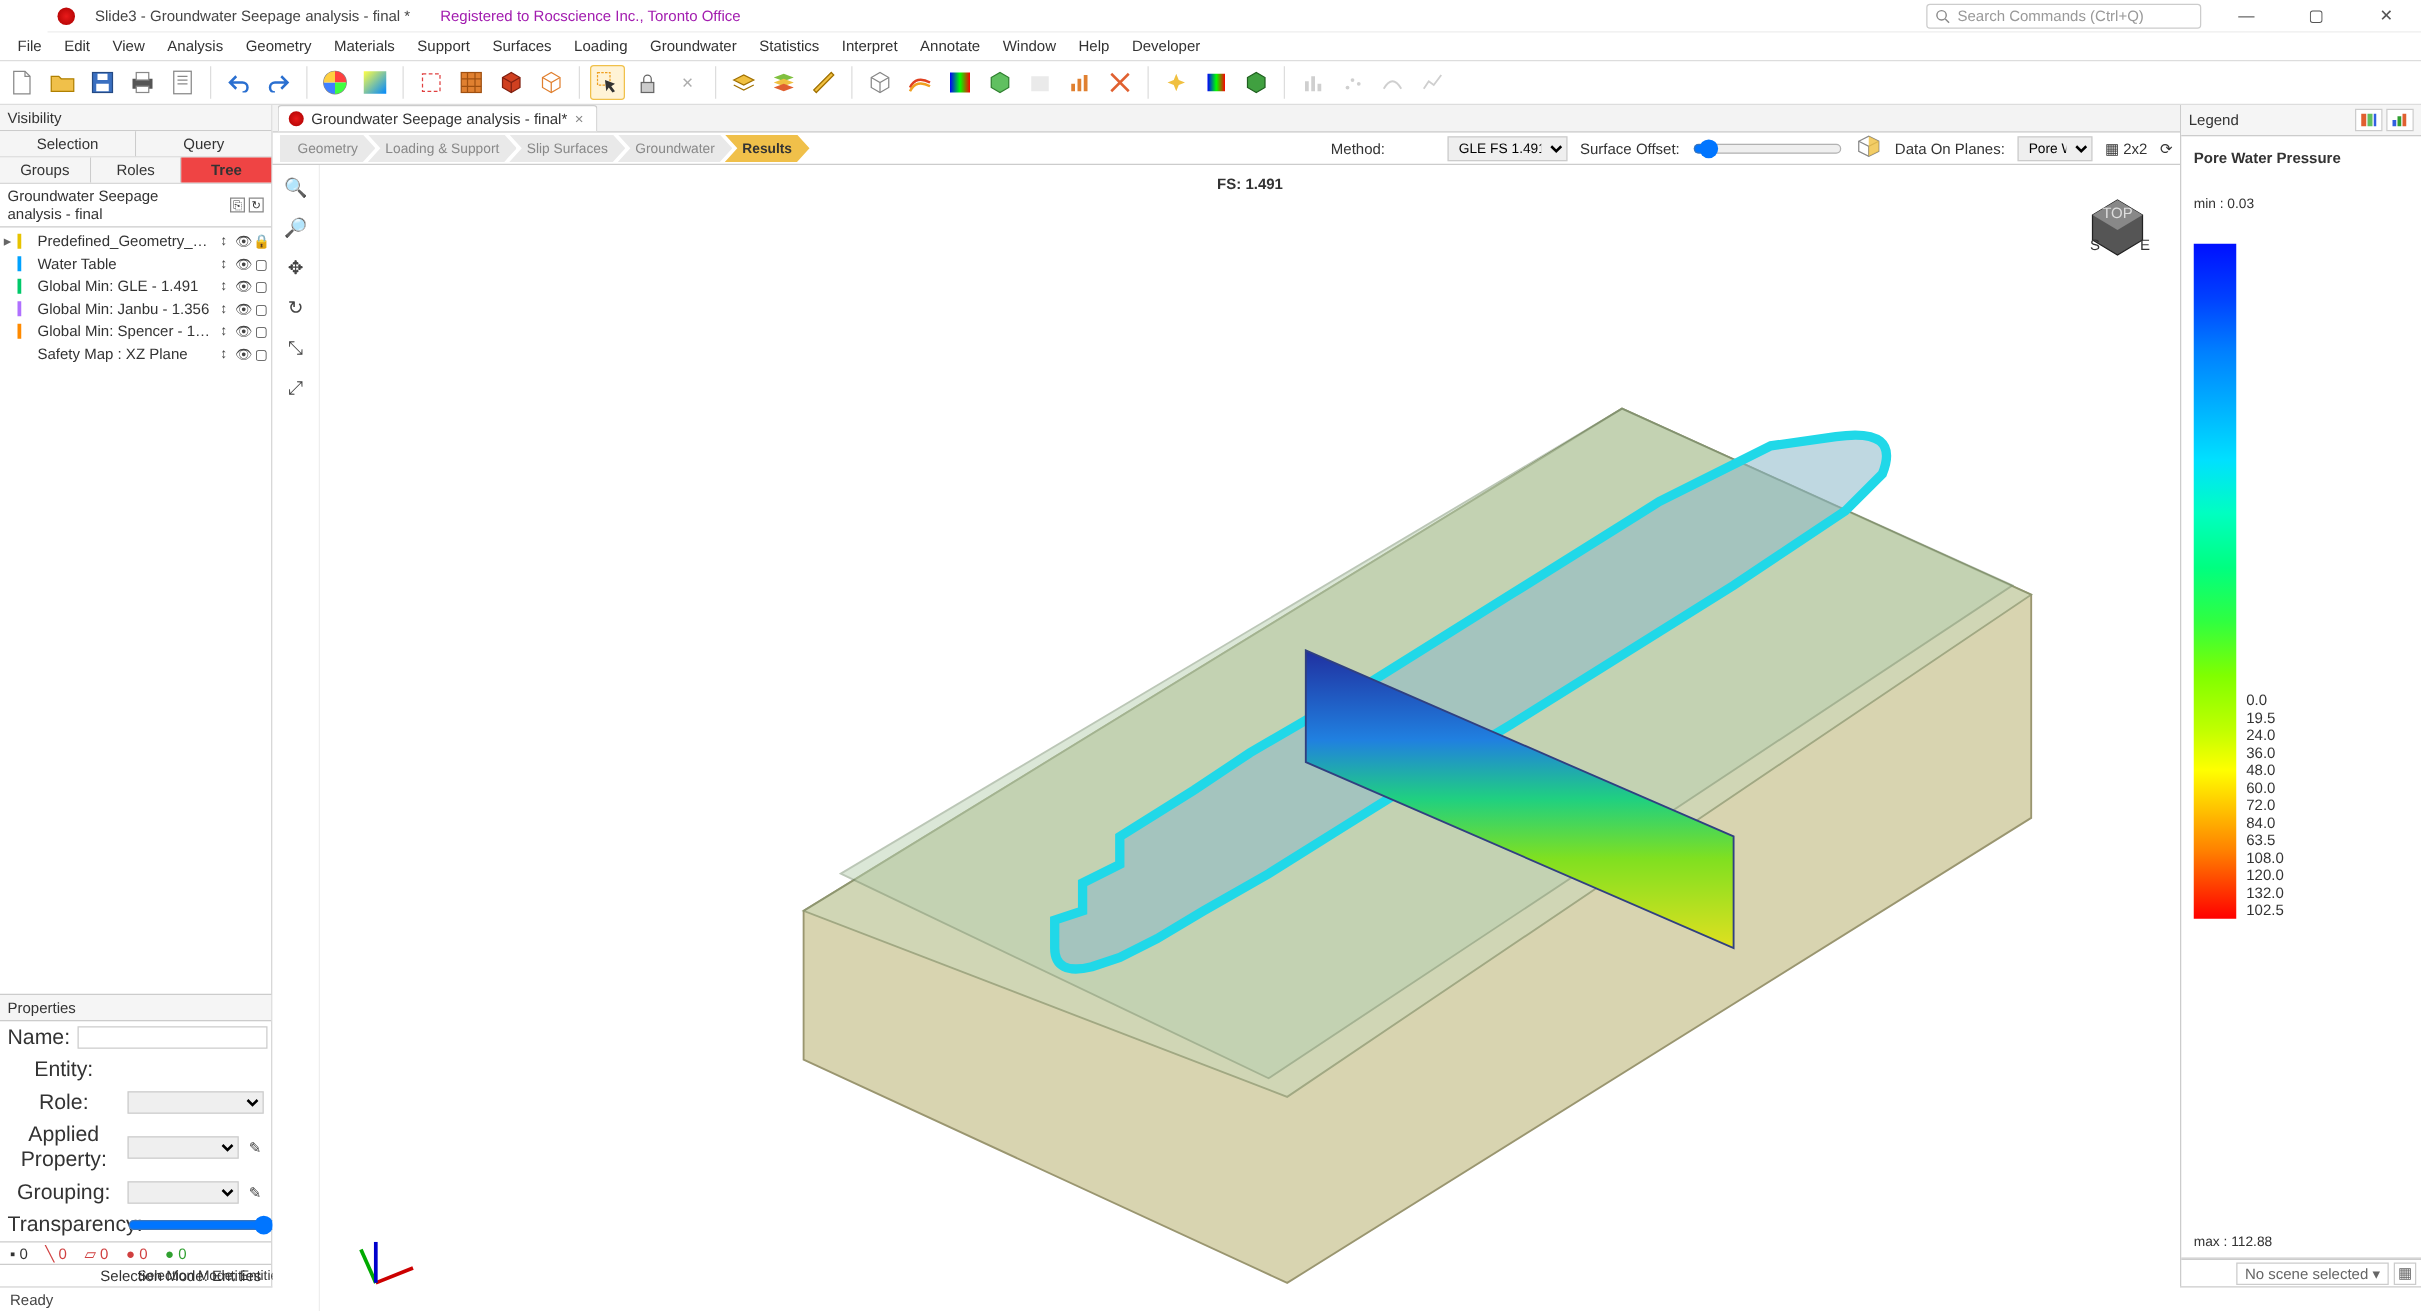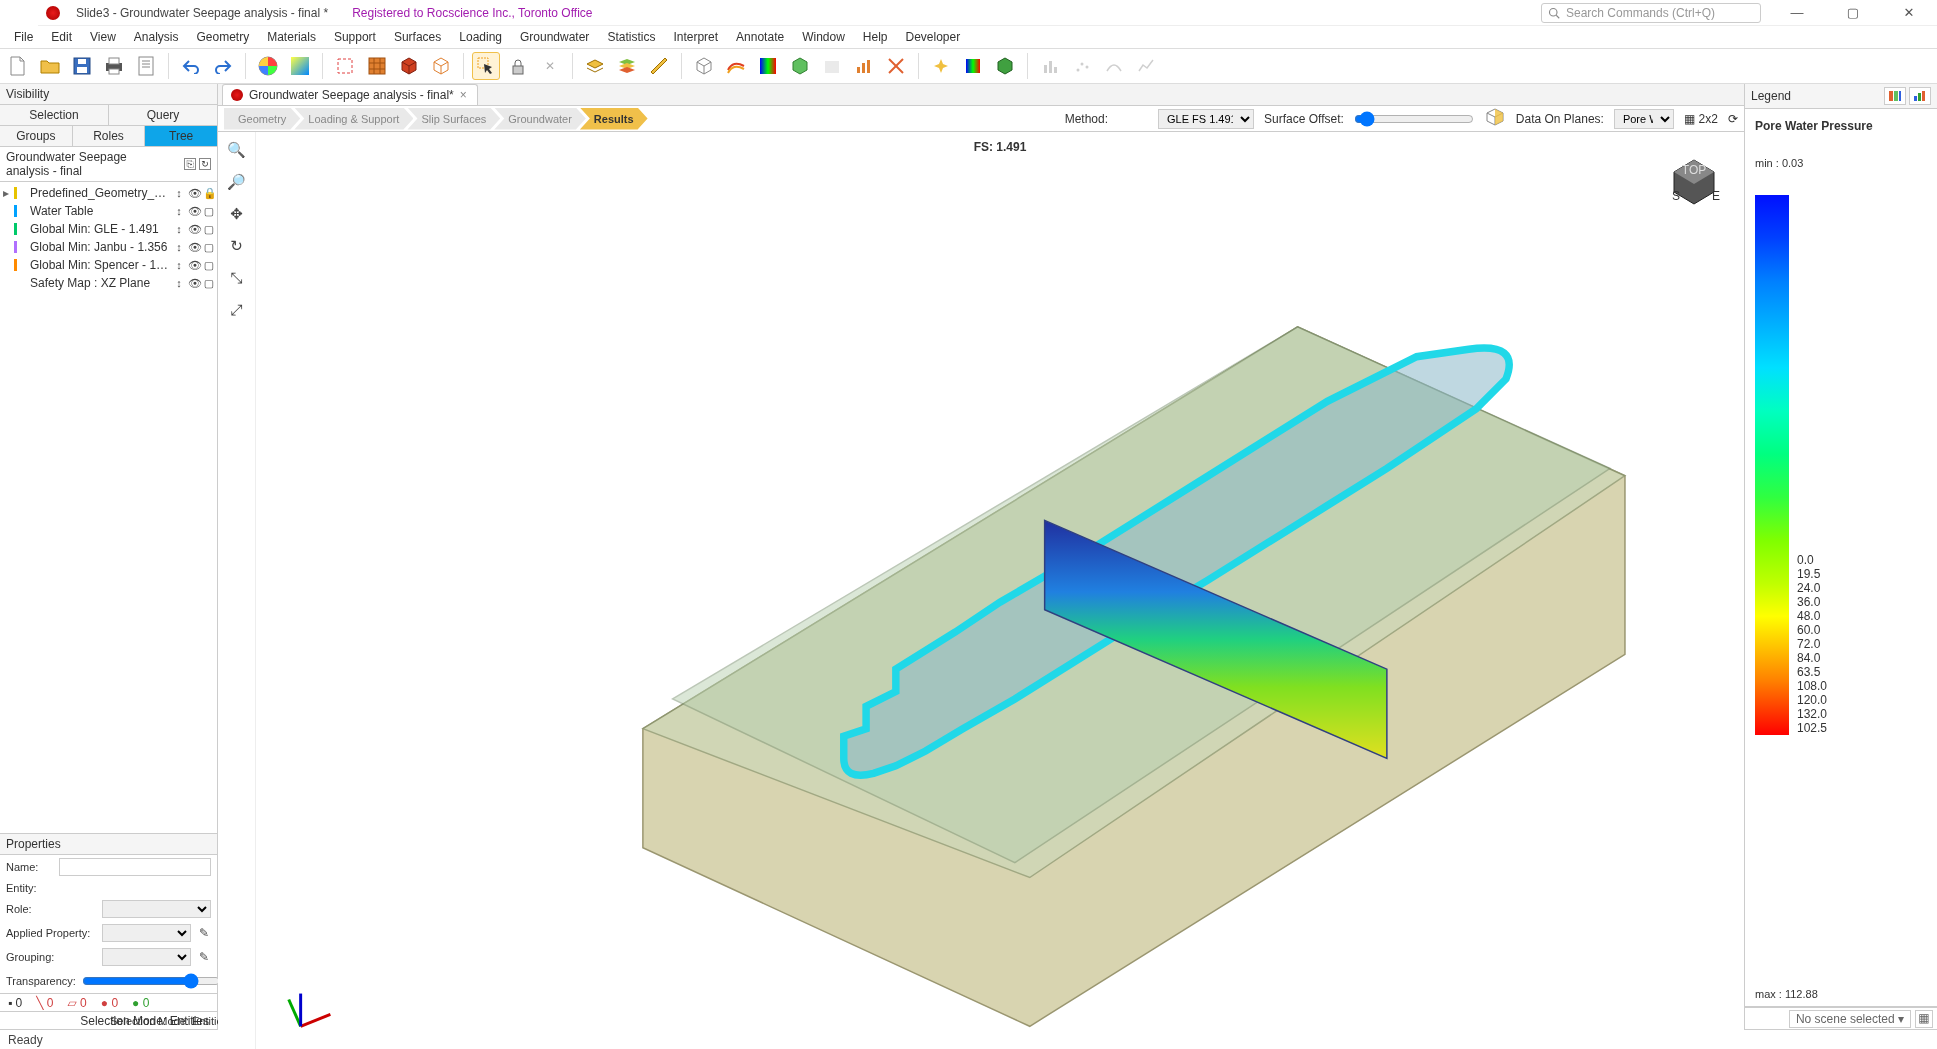--- a/index.html
+++ b/index.html
@@ -20,35 +20,35 @@
 .tb-btn { width:28px; height:28px; display:flex; align-items:center; justify-content:center; border:1px solid transparent; border-radius:3px; }
 .tb-btn.sel { background:#fff3d6; border-color:#f0c04a; }
 .tb-sep { width:1px; height:26px; background:#ddd; margin:0 4px; }
 
 .main { display:flex; height:calc(100vh - 26px - 22px - 36px - 20px); }
 .leftpanel { width:218px; border-right:1px solid #ccc; display:flex; flex-direction:column; background:#fff; }
 .panel-hdr { background:#f5f5f5; border-bottom:1px solid #ccc; padding:3px 6px; font-weight:400; color:#333; }
 .tabs2 { display:flex; border-bottom:1px solid #ccc; }
 .tabs2 div { flex:1; text-align:center; padding:3px 4px; border-right:1px solid #ccc; background:#f5f5f5; }
 .tabs2 div:last-child { border-right:none; }
-.tabs2 .activet { background:#0ea5e9; }
+.tabs2 .activet { background:#ef4444;font-weight:bold; }
 .crumb { padding:3px 6px; border-bottom:1px solid #ccc; display:flex; align-items:center; gap:12px; font-size:11px; }
 .crumb .ricon { display:flex; gap:3px; }
 .crumb .ricon span { width:12px; height:12px; border:1px solid #888; display:flex; align-items:center; justify-content:center; font-size:9px; }
 .tree { flex:1; overflow:auto; padding:2px; }
 .tree-row { display:flex; align-items:center; gap:4px; padding:2px 0; font-size:11px; }
 .tree-row .exp { width:8px; text-align:center; color:#666; }
 .tree-row .cbox { width:12px; height:12px; border-left:3px solid #888; display:inline-block; }
 .tree-row .lbl { flex:1; white-space:nowrap; overflow:hidden; text-overflow:ellipsis; }
 .tree-row .ricons { display:flex; gap:3px; }
 .tree-row .ricons span { width:12px; text-align:center; color:#444; font-size:11px; }
 
 .props { border-top:1px solid #ccc; }
 .prop-row { display:flex; align-items:center; padding:3px 6px; gap:6px; }
-.prop-row label { width:90px; font-size:11px; }
+.prop-row label { width:90px; font-size:17px;text-align:center; }
 .prop-row input, .prop-row select { flex:1; height:18px; border:1px solid #ccc; font-size:11px; padding:0 4px; }
 .prop-row .edit-ic { width:14px; text-align:center; color:#444; }
 
 .center { flex:1; display:flex; flex-direction:column; border-right:1px solid #ccc; }
 .doctab { height:22px; border-bottom:1px solid #ccc; display:flex; align-items:flex-end; padding-left:4px; background:#f3f3f3; }
 .doctab .tab { border:1px solid #ccc; border-bottom:none; padding:3px 10px 3px 8px; background:#fff; display:flex; align-items:center; gap:6px; font-size:11px; border-radius:3px 3px 0 0; }
 .doctab .tab .tic { width:12px; height:12px; background:radial-gradient(circle,#e91a1a,#a80000); border-radius:50%; }
 
 .workflow { height:32px; border-bottom:1px solid #ccc; display:flex; align-items:center; padding:0 6px; gap:2px; }
 .wf-step { padding:5px 14px; background:#e9e9e9; color:#888; clip-path: polygon(0 0, calc(100% - 10px) 0, 100% 50%, calc(100% - 10px) 100%, 0 100%, 10px 50%); margin-left:-8px; font-size:11px; }

